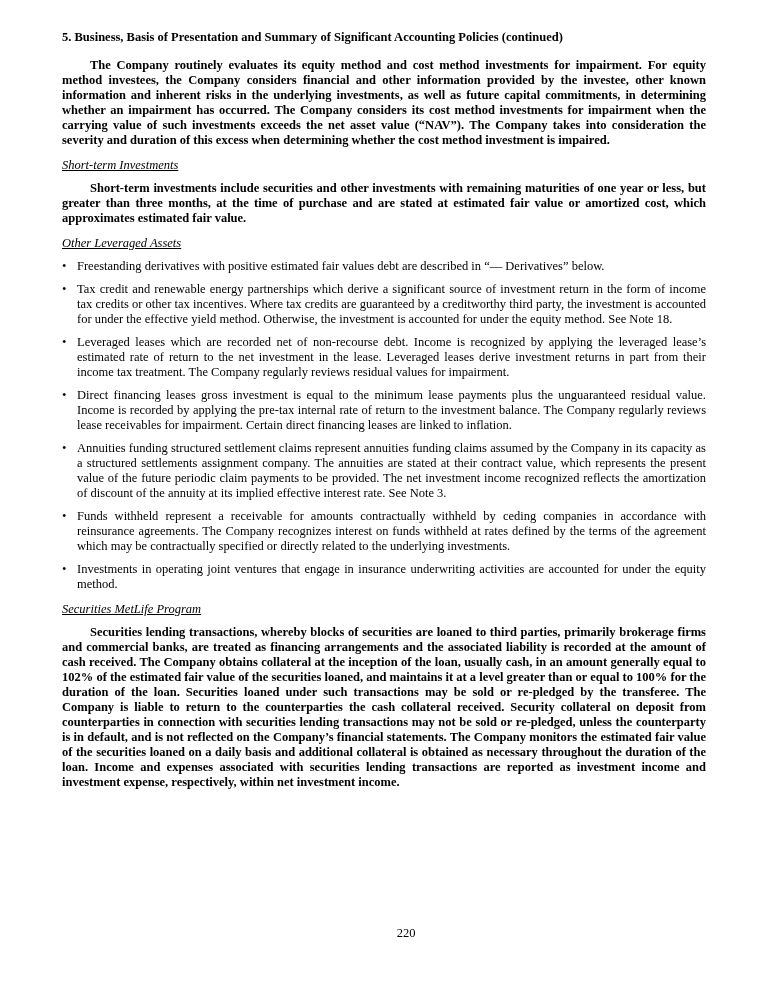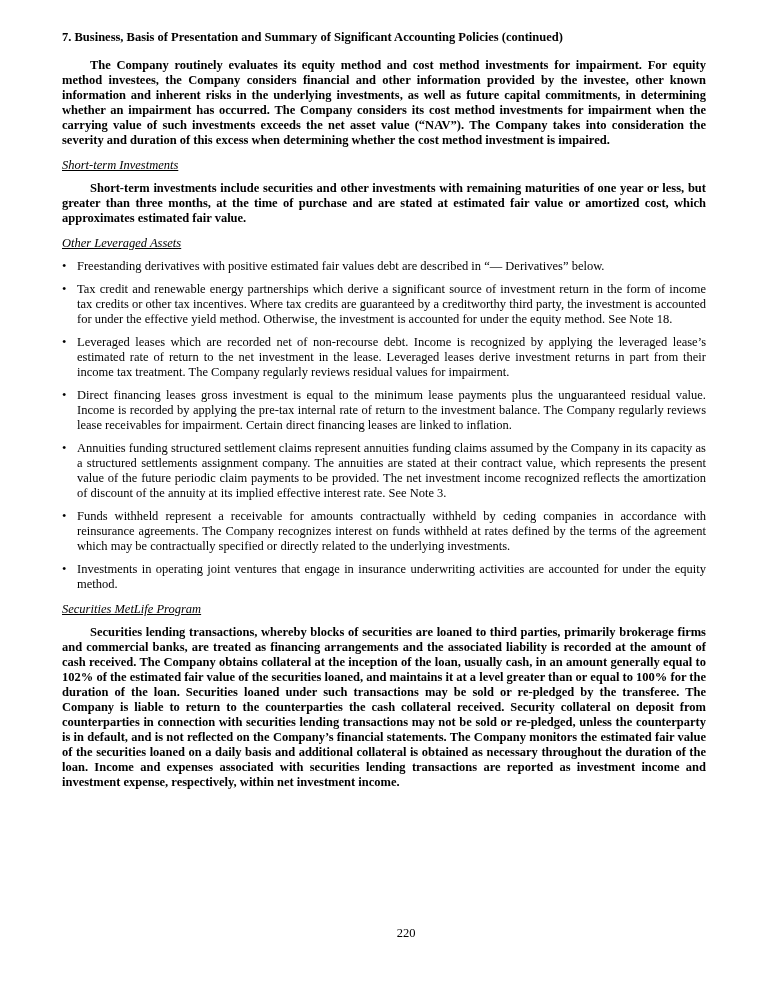--- a/index.html
+++ b/index.html
@@ -66,21 +66,21 @@
     padding-left: 44px;
   }
 </style>
 </head>
 <body>
 
 <div class="page">
 
 
 
-  <div class="section-heading">7. Business, Basis of Presentation and Summary of Significant Accounting Policies (continued)</div>
+  <div class="section-heading">5. Business, Basis of Presentation and Summary of Significant Accounting Policies (continued)</div>
 
   <p class="para indent">The Company routinely evaluates its equity method and cost method investments for impairment. For equity method investees, the Company considers financial and other information provided by the investee, other known information and inherent risks in the underlying investments, as well as future capital commitments, in determining whether an impairment has occurred. The Company considers its cost method investments for impairment when the carrying value of such investments exceeds the net asset value (“NAV”). The Company takes into consideration the severity and duration of this excess when determining whether the cost method investment is impaired.</p>
 
   <div class="sub-heading">Short-term Investments</div>
 
   <p class="para indent">Short-term investments include securities and other investments with remaining maturities of one year or less, but greater than three months, at the time of purchase and are stated at estimated fair value or amortized cost, which approximates estimated fair value.</p>
 
   <div class="sub-heading">Other Leveraged Assets</div>
 
 

